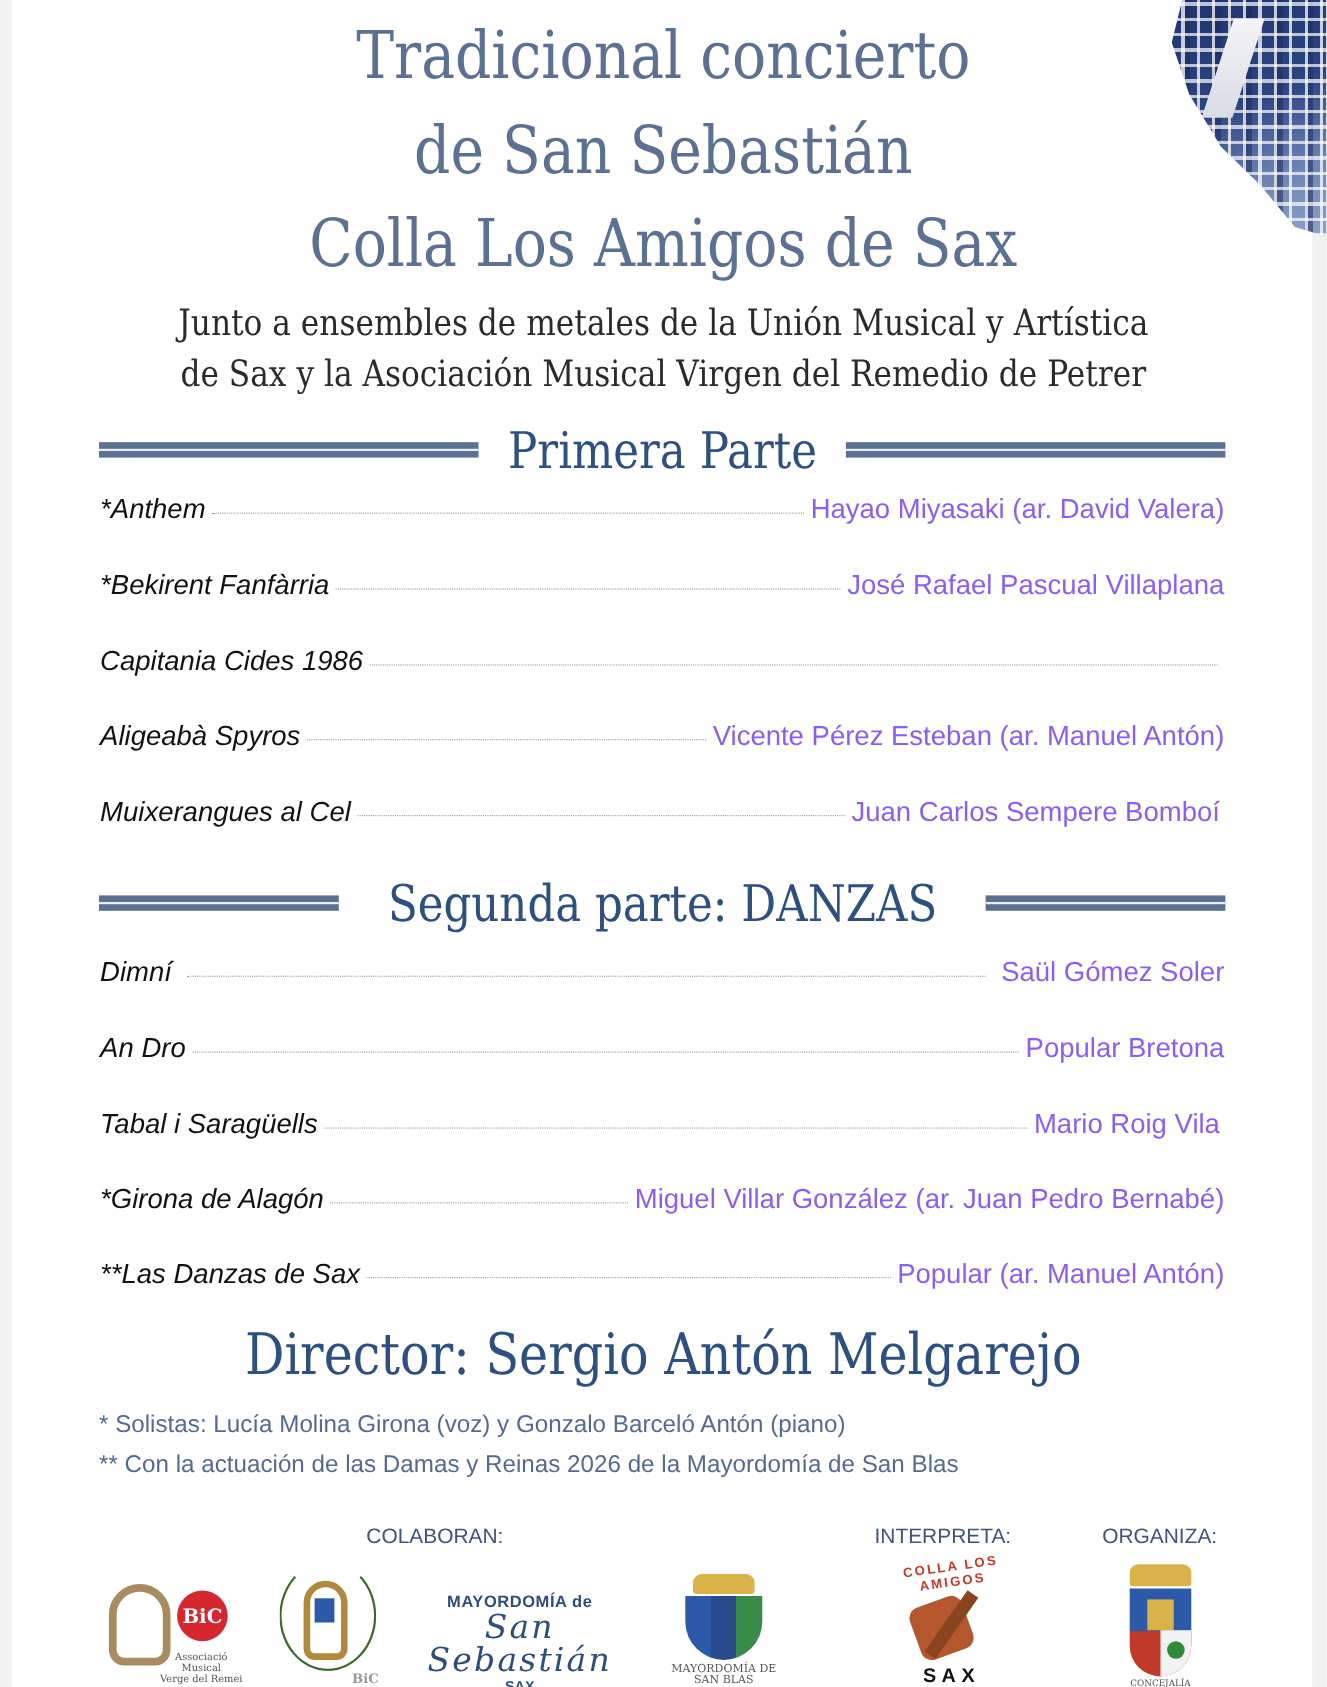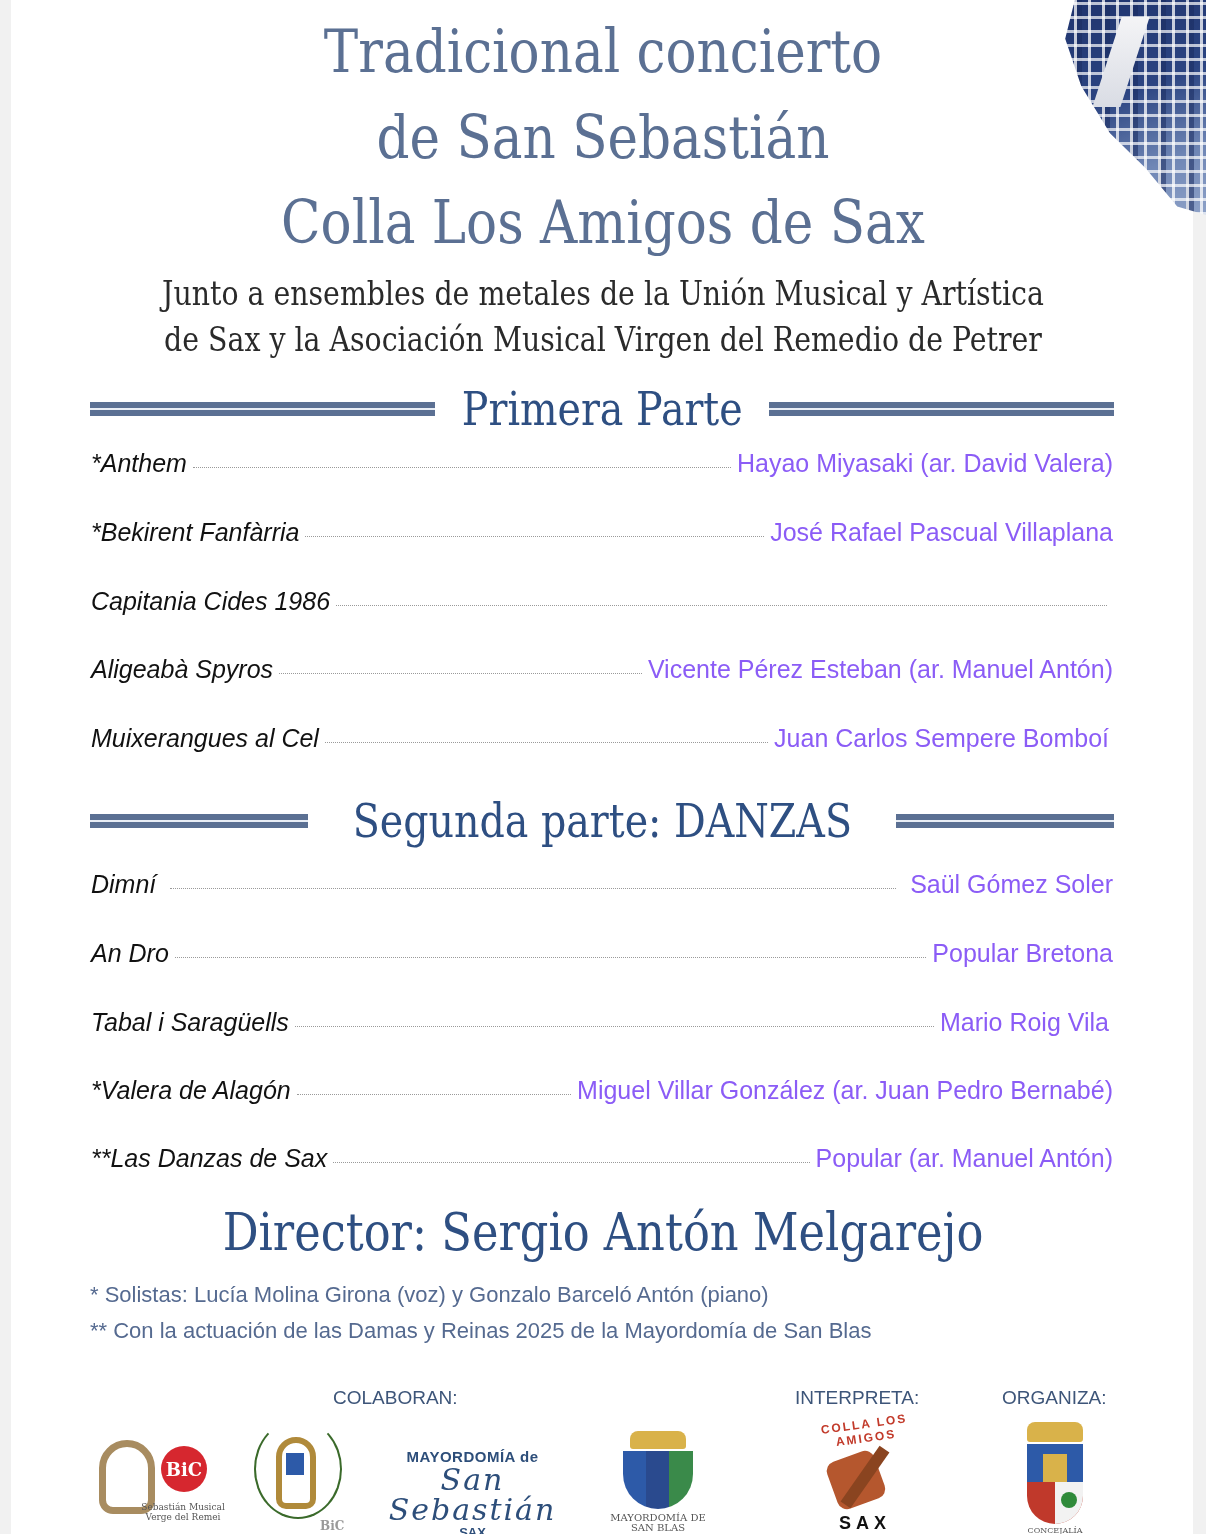--- a/index.html
+++ b/index.html
@@ -171,44 +171,44 @@
   <span class="work">An Dro</span>
   <span class="dots"></span>
   <span class="composer">Popular Bretona</span>
 </div>
 <div class="row" style="top:1008px; width:1018px;">
   <span class="work">Tabal i Saragüells</span>
   <span class="dots"></span>
   <span class="composer">Mario Roig Vila</span>
 </div>
 <div class="row" style="top:1076px;">
-  <span class="work">*Valera de Alagón</span>
+  <span class="work">*Girona de Alagón</span>
   <span class="dots"></span>
   <span class="composer">Miguel Villar González (ar. Juan Pedro Bernabé)</span>
 </div>
 <div class="row" style="top:1144px;">
   <span class="work">**Las Danzas de Sax</span>
   <span class="dots"></span>
   <span class="composer">Popular (ar. Manuel Antón)</span>
 </div>
 
 <div class="director">Director: Sergio Antón Melgarejo</div>
 
 <div class="note n1">* Solistas: Lucía Molina Girona (voz) y Gonzalo Barceló Antón (piano)</div>
-<div class="note n2">** Con la actuación de las Damas y Reinas 2025 de la Mayordomía de San Blas</div>
+<div class="note n2">** Con la actuación de las Damas y Reinas 2026 de la Mayordomía de San Blas</div>
 
 <div class="label" style="left:333px; top:1387px;">COLABORAN:</div>
 <div class="label" style="left:795px; top:1387px;">INTERPRETA:</div>
 <div class="label" style="left:1002px; top:1387px;">ORGANIZA:</div>
 
 <div class="logo" style="left:95px; top:1440px; width:130px; height:90px;">
   <div class="lyre" style="left:4px; top:0; width:42px; height:60px;"></div>
   <div class="bic" style="left:66px; top:6px;">BiC</div>
   <div class="logo-caption" style="left:46px; top:62px; width:84px;">
-    <div>Sebastián Musical</div>
+    <div>Associació Musical</div>
     <div>Verge del Remei</div>
   </div>
 </div>
 
 <div class="logo" style="left:248px; top:1415px; width:96px; height:119px;">
   <div style="position:absolute; left:6px; top:4px; width:84px; height:96px; border:2px solid #3a6a2a; border-radius:50%; border-top-color:transparent;"></div>
   <div class="lyre" style="left:28px; top:22px; width:28px; height:60px; border-width:6px; border-color:#b08a3a;"></div>
   <div style="position:absolute; left:38px; top:38px; width:18px; height:22px; background:#2d5aa8;"></div>
   <div style="position:absolute; left:72px; top:104px; font-size:12px; color:#999; font-family:'DejaVu Serif',serif; font-weight:bold;">BiC</div>
 </div>

